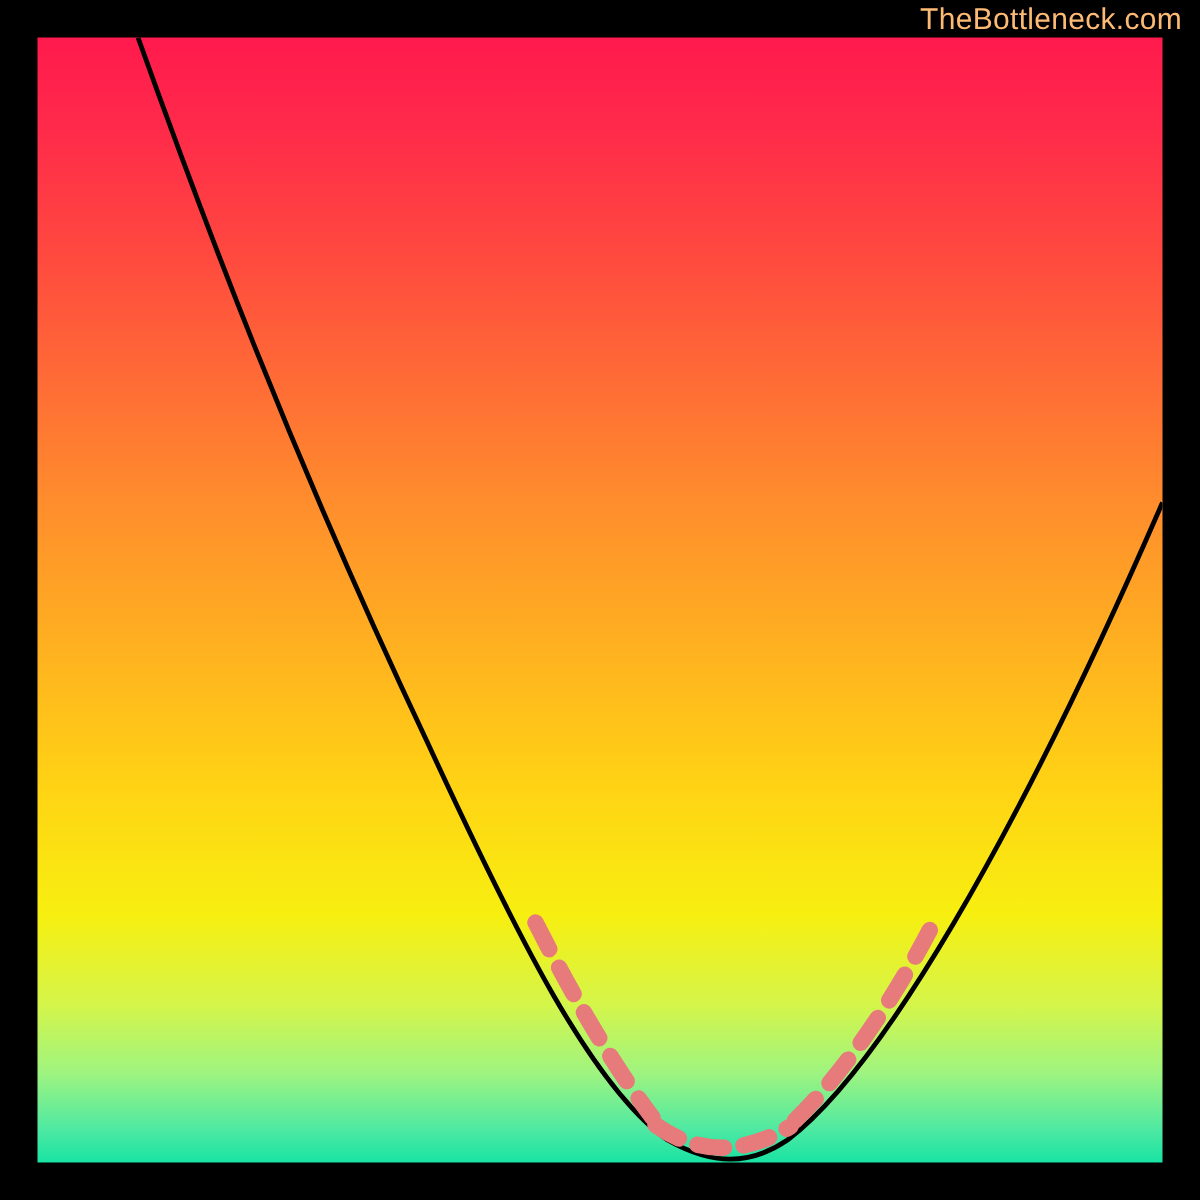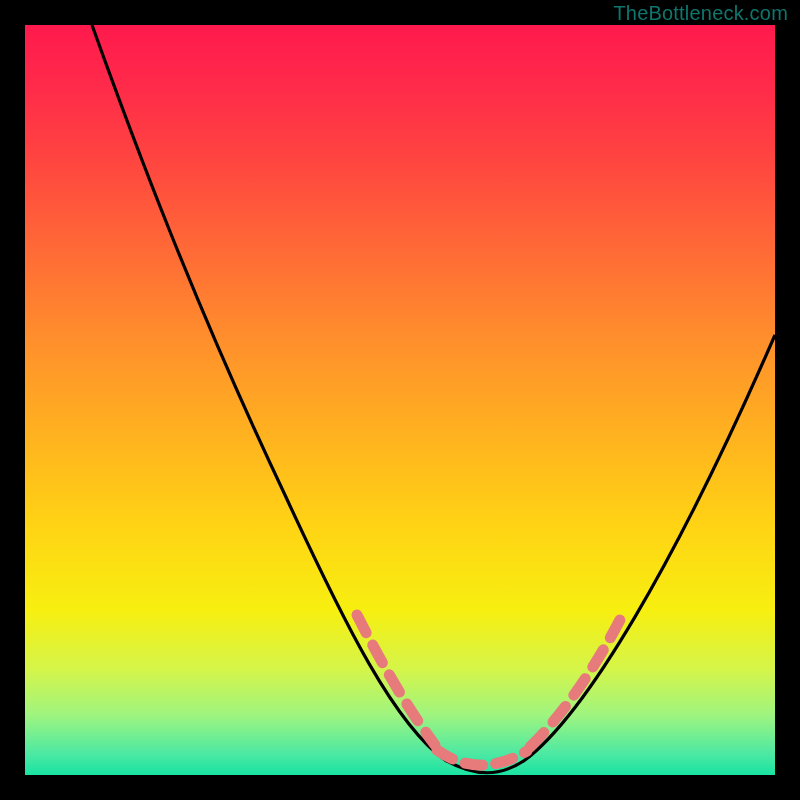--- a/index.html
+++ b/index.html
@@ -38,21 +38,21 @@
       #4fe9a2 97%,
       #19e3a3 100%
     );
   }
   .watermark {
     position: absolute;
     top: 2px;
     right: 12px;
     font-family: Arial, Helvetica, sans-serif;
     font-size: 20px;
-    color: #0f766e;
+    color: #fdba74;
     letter-spacing: 0.2px;
   }
   svg.curve {
     position: absolute;
     left: 0;
     top: 0;
     width: 750px;
     height: 750px;
   }
 </style>

